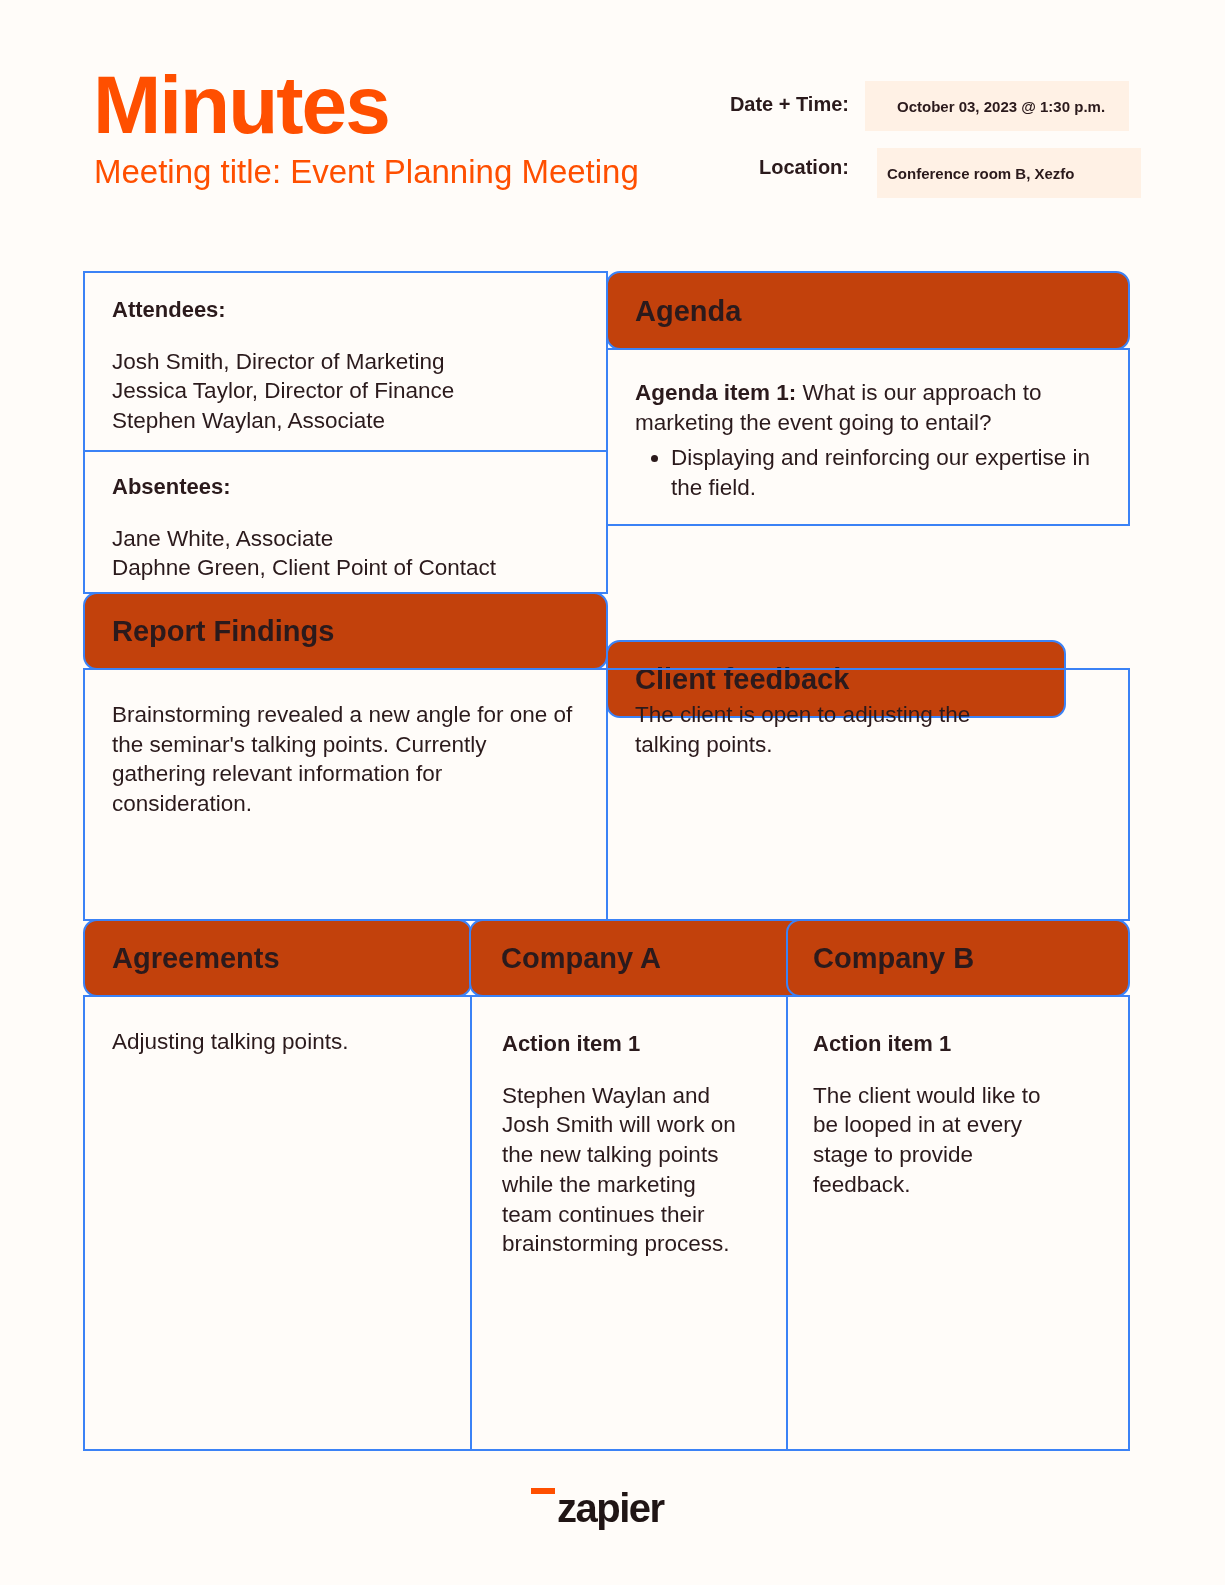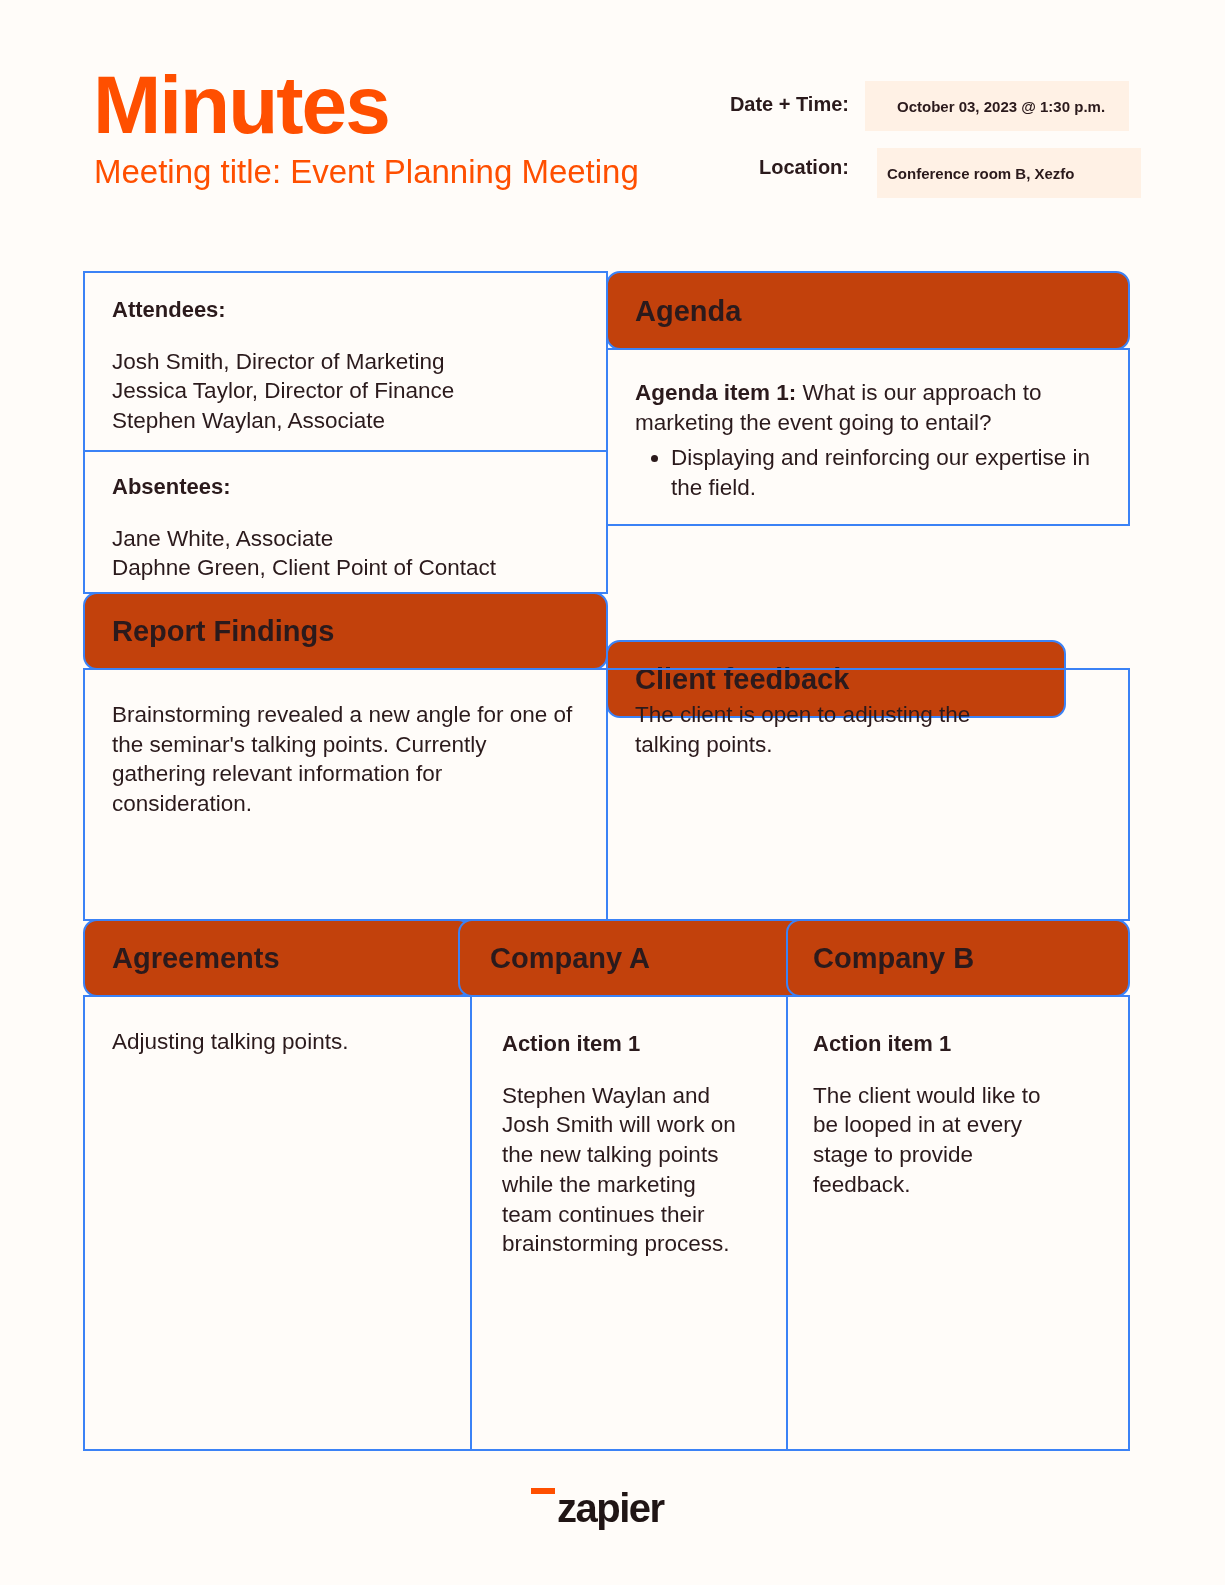--- a/index.html
+++ b/index.html
@@ -127,21 +127,21 @@
   </div>
 
   <div class="cell" style="left:523px; top:397px; width:524px; height:253px;">
     <div class="body-text" style="top:30px; right:100px;">The client is open to adjusting the talking points.</div>
   </div>
 
   <div class="cell hdr" style="left:0; top:648px; width:389px; height:78px;">
     <span class="hdr-text">Agreements</span>
   </div>
 
-  <div class="cell hdr" style="left:375px; top:648px; width:350px; height:78px;">
+  <div class="cell hdr" style="left:386px; top:648px; width:350px; height:78px;">
     <span class="hdr-text" style="left:30px;">Company A</span>
   </div>
 
   <div class="cell" style="left:0; top:724px; width:389px; height:456px;">
     <div class="body-text" style="top:30px;">Adjusting talking points.</div>
   </div>
 
   <div class="cell hdr" style="left:703px; top:648px; width:344px; height:78px;">
     <span class="hdr-text" style="left:25px;">Company B</span>
   </div>

